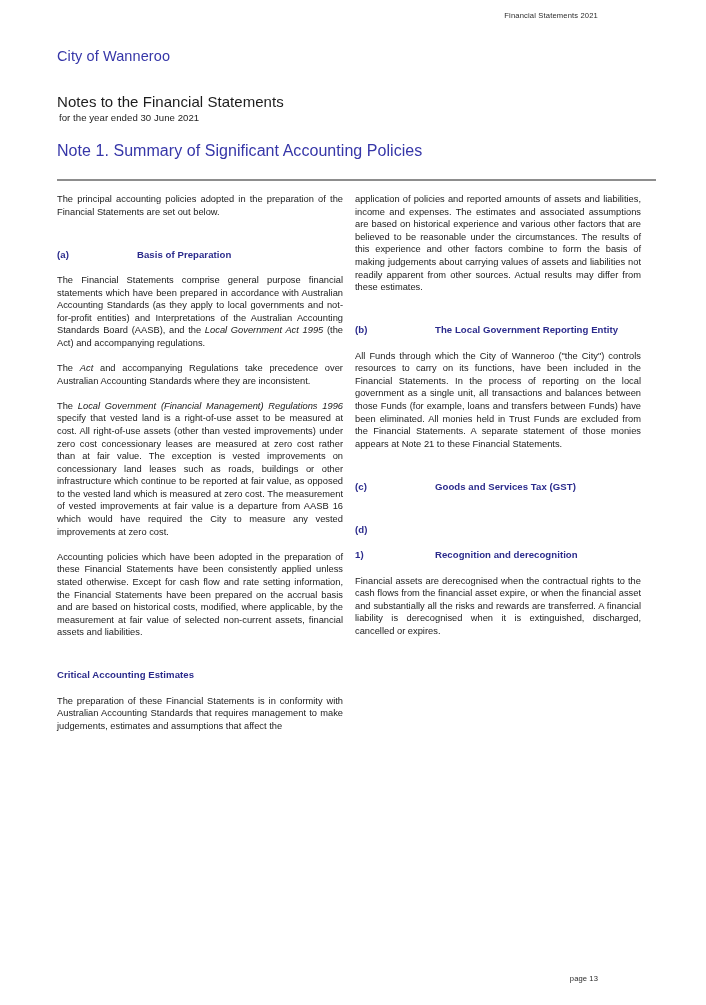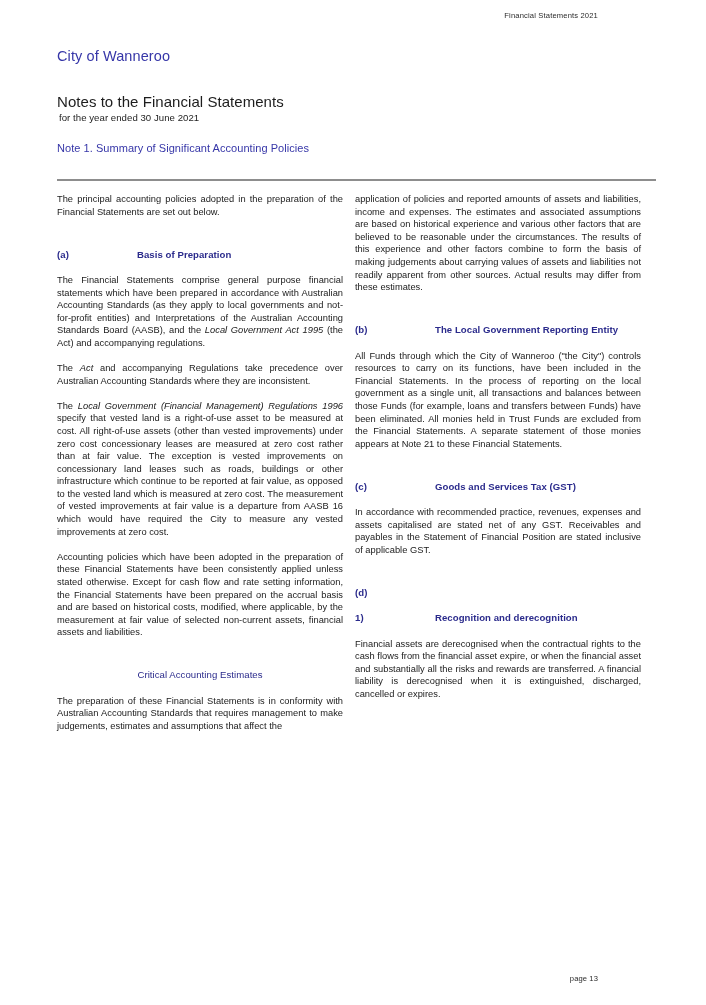--- a/index.html
+++ b/index.html
@@ -54,21 +54,21 @@
     font-weight: normal;
   }
   .doc-subtitle {
     font-size: 9.6px;
     color: #1d1d1d;
     margin: 0 0 0 2px;
     letter-spacing: 0.05px;
     font-weight: normal;
   }
   .note-title {
-    font-size: 11px;
+    font-size: 16px;
     color: #3636a8;
     letter-spacing: 0.05px;
     margin: 19px 0 0 0;
     font-weight: normal;
   }
   .rule {
     position: absolute;
     left: 57px;
     top: 179px;
     width: 609px;
@@ -117,26 +117,25 @@
   .sec-head .label {
     flex: 1 1 auto;
     padding-left: 24px;
   }
   .sec-head.sub {
     margin-top: 11px;
     margin-bottom: 12.5px;
   }
   .plain-head {
     font-size: 9.6px;
-    font-weight: normal;
+    font-weight: bold;
     color: #2b2b8c;
     margin: 12px 0 12.5px 0;
     line-height: 12.8px;
     letter-spacing: 0.05px;
-    text-align: center;
   }
 
   .spacer-sm { height: 6px; }
 
   
   .footer-page {
     position: absolute;
     right: 58px;
     bottom: 22px;
     font-size: 7.6px;
@@ -201,21 +200,20 @@
 
       <p class="body">All Funds through which the City of Wanneroo ("the City") controls resources to carry on its functions, have been included in the Financial Statements.  In the process of reporting on the local government as a single unit, all transactions and balances between those Funds (for example, loans and transfers between Funds) have been eliminated.  All monies held in Trust Funds are excluded from the Financial Statements.  A separate statement of those monies appears at Note 21 to these Financial Statements.</p>
 
       <div class="spacer-sm"></div>
 
       <div class="sec-head">
         <span class="tag">(c)</span>
         <span class="label">Goods and Services Tax (GST)</span>
       </div>
 
-      <p class="body">In accordance with recommended practice, revenues, expenses and assets capitalised are stated net of any GST.  Receivables and payables in the Statement of Financial Position are stated inclusive of applicable GST.</p>
 
       <div class="spacer-sm"></div>
 
       <div class="sec-head">
         <span class="tag">(d)</span>
       </div>
 
       <div class="sec-head sub">
         <span class="tag">1)</span>
         <span class="label">Recognition and derecognition</span>

